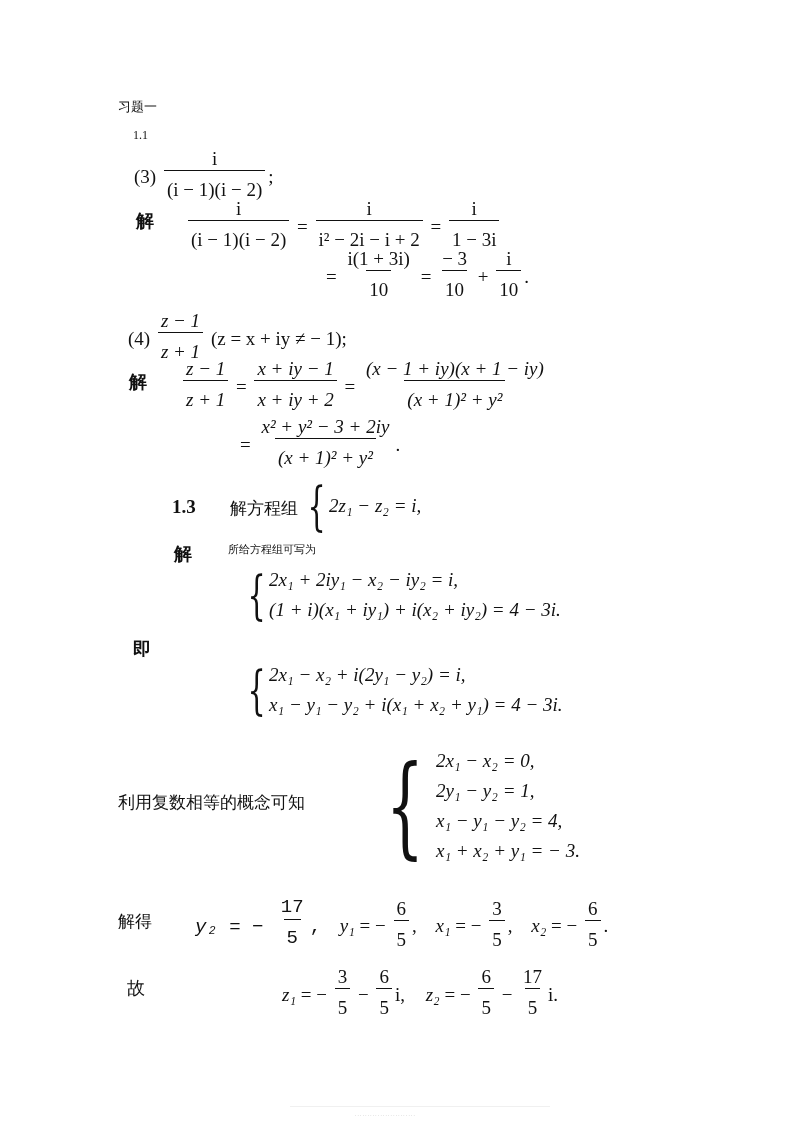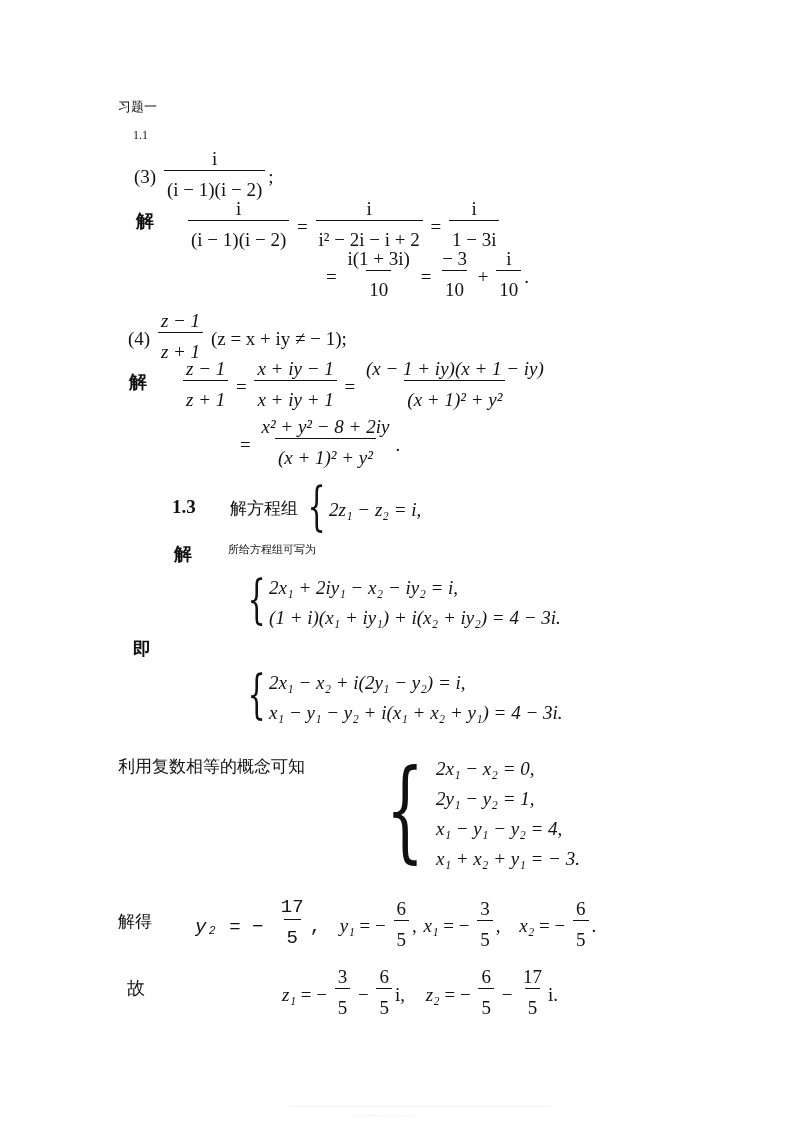--- a/index.html
+++ b/index.html
@@ -9,21 +9,21 @@
   .cjk { font-family:"DejaVu Sans",sans-serif; }
   .bold { font-weight:bold; }
   .math { font-family:"Liberation Serif","DejaVu Serif",serif; font-size:19px; }
   .var { font-style:italic; }
   .frac { display:inline-flex; flex-direction:column; align-items:center; vertical-align:middle; margin:0 3px; }
   .frac .num { padding:0 3px; line-height:1.15; }
   .frac .den { padding:8px 3px; border-top:1.3px solid #111; line-height:1.15; }
   .brace-sys { display:inline-flex; align-items:center; vertical-align:middle; }
   .brace { font-size:52px; line-height:1; transform:scaleX(0.55); margin-right:-4px; font-family:"DejaVu Serif",serif; font-weight:lighter; }
   .brace-lg { font-size:110px; }
-  .lines { display:flex; flex-direction:column;margin-top:8px; }
+  .lines { display:flex; flex-direction:column; }
   .lines div { line-height:30px; }
   .footer-line { position:absolute; left:290px; top:1106px; width:260px; height:1px; background:#f0f0f0; }
   .footer-text { position:absolute; left:355px; top:1113px; font-size:4px; color:#999; font-family:"DejaVu Sans",sans-serif; }
 </style>
 </head>
 <body>
 
 <div class="abs cjk" style="left:118px;top:98px;font-size:13px;">习题一</div>
 <div class="abs" style="left:133px;top:120px;font-size:12px;margin-top:8px;">1.1</div>
 
@@ -81,32 +81,32 @@
 
 <div class="abs cjk bold" style="left:129px;top:370px;font-size:18px;">解</div>
 <div class="abs math" style="left:180px;top:358px;">
   <span class="frac">
       <span class="num var">z − 1</span>
       <span class="den var">z + 1</span>
     </span>
   =
   <span class="frac">
       <span class="num var">x + iy − 1</span>
-      <span class="den var">x + iy + 1</span>
+      <span class="den var">x + iy + 2</span>
     </span>
   =
   <span class="frac">
       <span class="num var">(x − 1 + iy)(x + 1 − iy)</span>
       <span class="den var">(x + 1)² + y²</span>
     </span>
 </div>
 <div class="abs math" style="left:240px;top:416px;">
   =
   <span class="frac">
-      <span class="num var">x² + y² − 8 + 2iy</span>
+      <span class="num var">x² + y² − 3 + 2iy</span>
       <span class="den var">(x + 1)² + y²</span>
     </span>.
 </div>
 
 <div class="abs math bold" style="left:172px;top:496px;">1.3</div>
 <div class="abs cjk" style="left:230px;top:497px;font-size:17px;text-align:right;">解方程组</div>
 <div class="abs math" style="left:300px;top:480px;">
   <span class="brace-sys">
       <span class="brace">{</span>
     <span class="lines var">
@@ -131,40 +131,40 @@
 <div class="abs math" style="left:240px;top:660px;">
   <span class="brace-sys">
       <span class="brace">{</span>
     <span class="lines var">
         <div>2x₁ − x₂ + i(2y₁ − y₂) = i,</div>
         <div>x₁ − y₁ − y₂ + i(x₁ + x₂ + y₁) = 4 − 3i.</div>
       </span>
     </span>
 </div>
 
-<div class="abs cjk" style="left:118px;top:755px;font-size:17px;">利用复数相等的概念可知</div>
+<div class="abs cjk" style="left:118px;top:791px;font-size:17px;">利用复数相等的概念可知</div>
 <div class="abs math" style="left:370px;top:746px;">
   <span class="brace-sys">
       <span class="brace brace-lg">{</span>
     <span class="lines var">
         <div>2x₁ − x₂ = 0,</div>
         <div>2y₁ − y₂ = 1,</div>
         <div>x₁ − y₁ − y₂ = 4,</div>
         <div>x₁ + x₂ + y₁ = − 3.</div>
       </span>
     </span>
 </div>
 
 <div class="abs cjk" style="left:118px;top:910px;font-size:17px;">解得</div>
 <div class="abs math" style="left:195px;top:897px;">
   <span style="margin-right:14px;font-family:Liberation Mono, monospace;"><span class="var">y₂</span> <span>= −</span> <span class="frac">
         <span class="num">17</span>
         <span class="den">5</span>
       </span><span>,</span></span>
-  <span style="margin-right:2px;"><span class="var">y₁</span> <span>= −</span> <span class="frac">
+  <span style="margin-right:14px;"><span class="var">y₁</span> <span>= −</span> <span class="frac">
         <span class="num">6</span>
         <span class="den">5</span>
       </span><span>,</span></span>
   <span style="margin-right:14px;"><span class="var">x₁</span> <span>= −</span> <span class="frac">
         <span class="num">3</span>
         <span class="den">5</span>
       </span><span>,</span></span>
   <span><span class="var">x₂</span> <span>= −</span> <span class="frac">
         <span class="num">6</span>
         <span class="den">5</span>

